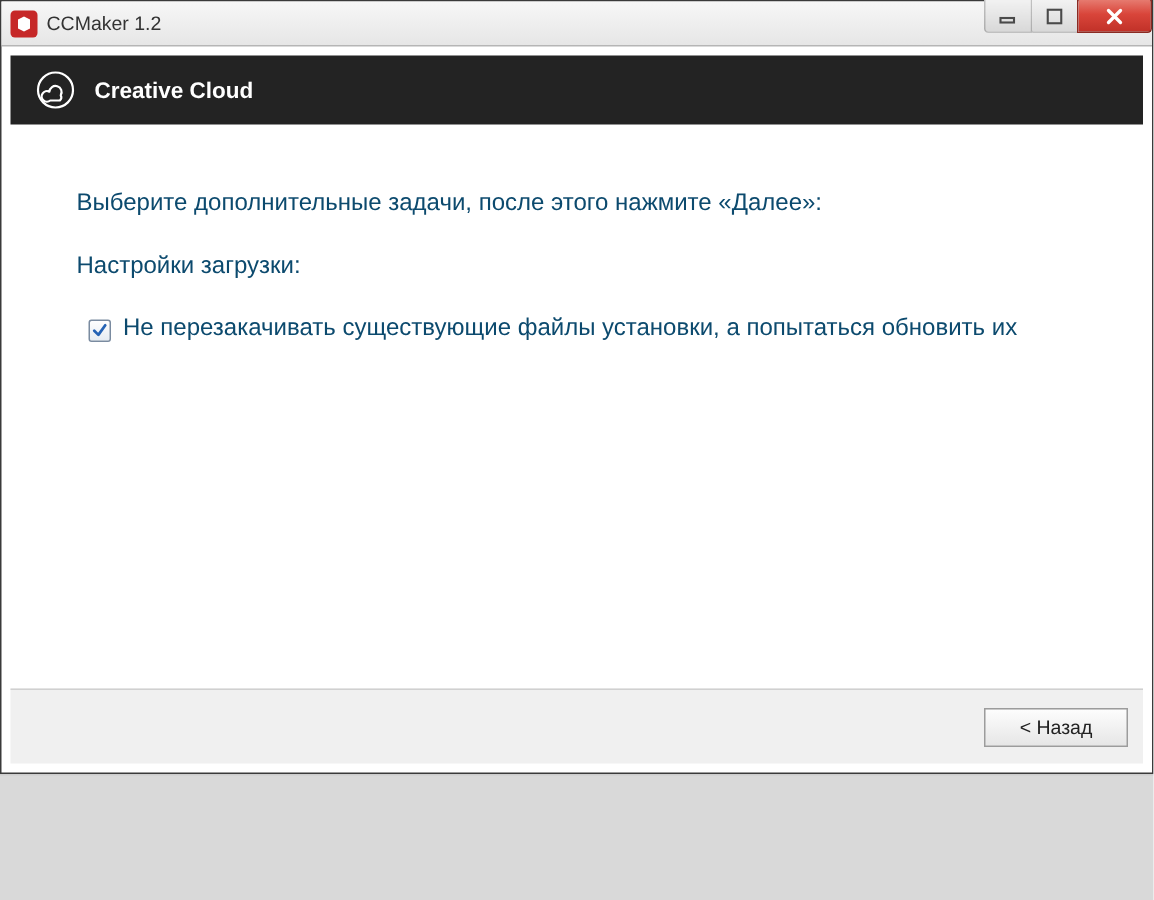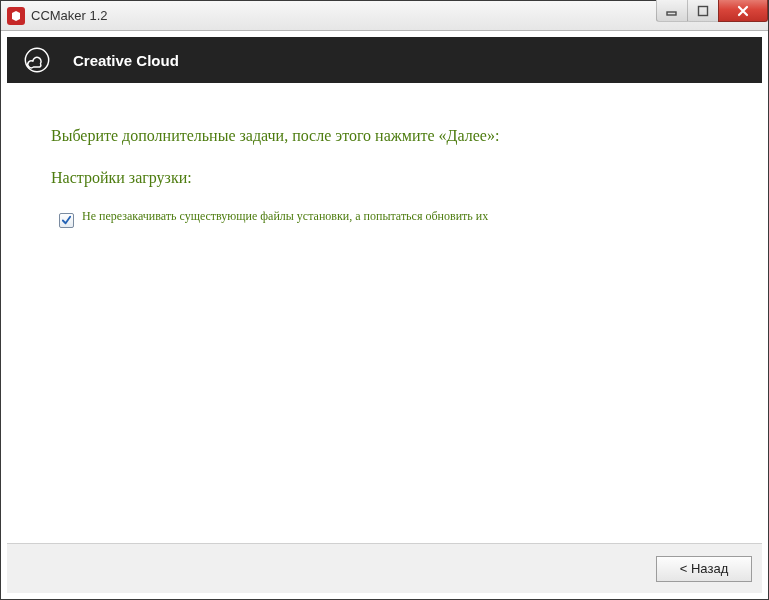--- a/index.html
+++ b/index.html
@@ -1,20 +1,20 @@
 <!DOCTYPE html>
 <html><head>
 <meta charset="utf-8">
 <style>
   * { box-sizing: border-box; margin: 0; padding: 0; }
   html, body { width: 769px; height: 600px; overflow: hidden; font-family: "Segoe UI", Tahoma, sans-serif; }
   body { background: #d9d9d9; }
 
   .window {
-    width: 769px; height: 600px;
+    width: 769px; height: 516px;
     background: #fff;
     border: 1px solid #3a3a3a;
     display: flex; flex-direction: column;
     box-shadow: 0 0 0 1px rgba(0,0,0,0.05);
   }
 
   
   .titlebar {
     height: 30px;
     background: linear-gradient(#f7f7f7, #e6e6e6);
@@ -59,38 +59,37 @@
   }
   .win-btn svg { display: block; }
 
   
   .header-band {
     margin: 6px 6px 0 6px;
     height: 46px;
     background: #232323;
     display: flex; align-items: center;
     padding-left: 16px;
-    gap: 22px;
+    gap: 12px;
   }
   .cc-icon {
     width: 28px; height: 28px;
     display: flex; align-items: center; justify-content: center;
   }
   .cc-icon svg { width: 28px; height: 28px; }
   .header-band .brand {
     color: #fff; font-size: 15px; font-weight: 600;
   }
 
   
   .content {
     flex: 1;
     margin: 0 6px;
     padding: 44px 44px 10px 44px;
-    color: #4d7c0f;
-    font-family: Liberation Serif, serif;
+    color: #0c4a6e;
   }
   .instr {
     font-size: 16px;
     margin-bottom: 24px;
   }
   .section-label {
     font-size: 16px;
     margin-bottom: 22px;
   }
   .opt-row {
@@ -101,21 +100,21 @@
   .chk {
     width: 15px; height: 15px;
     margin-top: 4px;
     border: 1px solid #7a8ba0;
     background: linear-gradient(#fefefe, #e6ecf2);
     border-radius: 2px;
     display: flex; align-items: center; justify-content: center;
     flex-shrink: 0;
   }
   .chk svg { width: 11px; height: 11px; display: block; }
-  .opt-text { font-size: 12px; line-height: 1.3; }
+  .opt-text { font-size: 16px; line-height: 1.3; }
 
   
   .footer {
     height: 50px;
     margin: 0 6px 6px 6px;
     border-top: 1px solid #d0d0d0;
     display: flex; align-items: center; justify-content: flex-end;
     padding-right: 10px;
     gap: 8px;
     background: #f0f0f0;

